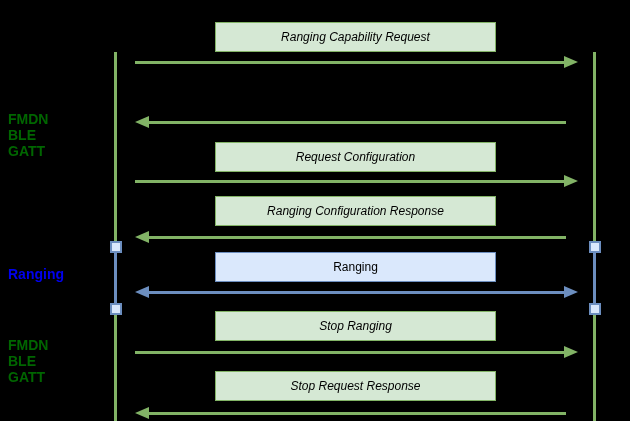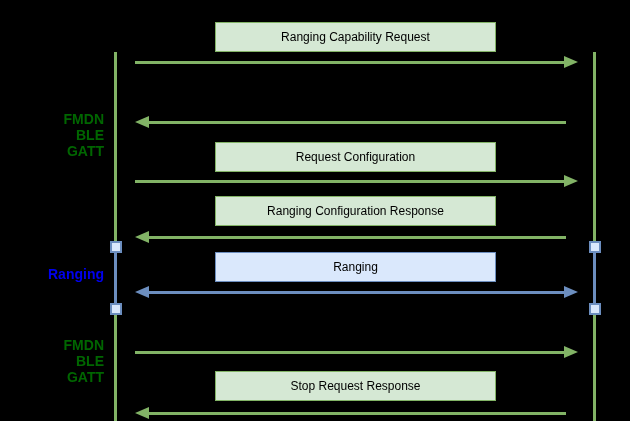--- a/index.html
+++ b/index.html
@@ -14,21 +14,21 @@
     background: #000000;
     overflow: hidden;
     font-family: "Liberation Sans", sans-serif;
   }
 
   
   .side-label {
     position: absolute;
     left: 8px;
     width: 96px;
-    text-align: right;
+    text-align: left;
     font-weight: bold;
     font-size: 14px;
     line-height: 16px;
   }
   .side-label.green { color: #006600; }
   .side-label.blue  { color: #0000ee; }
 
   
   .lifeline {
     position: absolute;
@@ -69,21 +69,21 @@
     left: 215px;
     width: 281px;
     height: 30px;
     box-sizing: border-box;
     display: flex;
     align-items: center;
     justify-content: center;
     font-size: 12px;
     color: #000000;
   }
-  .msg-box.green { background: #d5e8d4; border: 1px solid #82b366; }
+  .msg-box.green { background: #d5e8d4; border: 1px solid #82b366; font-style: italic; }
   .msg-box.blue  { background: #dae8fc; border: 1px solid #6c8ebf; }
 
   
   .arrow {
     position: absolute;
     left: 135px;
     width: 443px;
     height: 12px;
   }
   .arrow .line {
@@ -176,20 +176,23 @@
 
   <div class="msg-box blue" style="top:252px">
     <span>Ranging</span>
   </div>
   <div class="arrow blue dir-both" style="top:286px">
     <div class="line"></div>
     <div class="head left"></div>
     <div class="head right"></div>
   </div>
 
+  <div class="msg-box green" style="top:311px">
+    <span>Stop Ranging</span>
+  </div>
   <div class="arrow green dir-right" style="top:346px">
     <div class="line"></div>
     <div class="head right"></div>
   </div>
 
   <div class="msg-box green" style="top:371px">
     <span>Stop Request Response</span>
   </div>
   <div class="arrow green dir-left" style="top:407px">
     <div class="line"></div>

